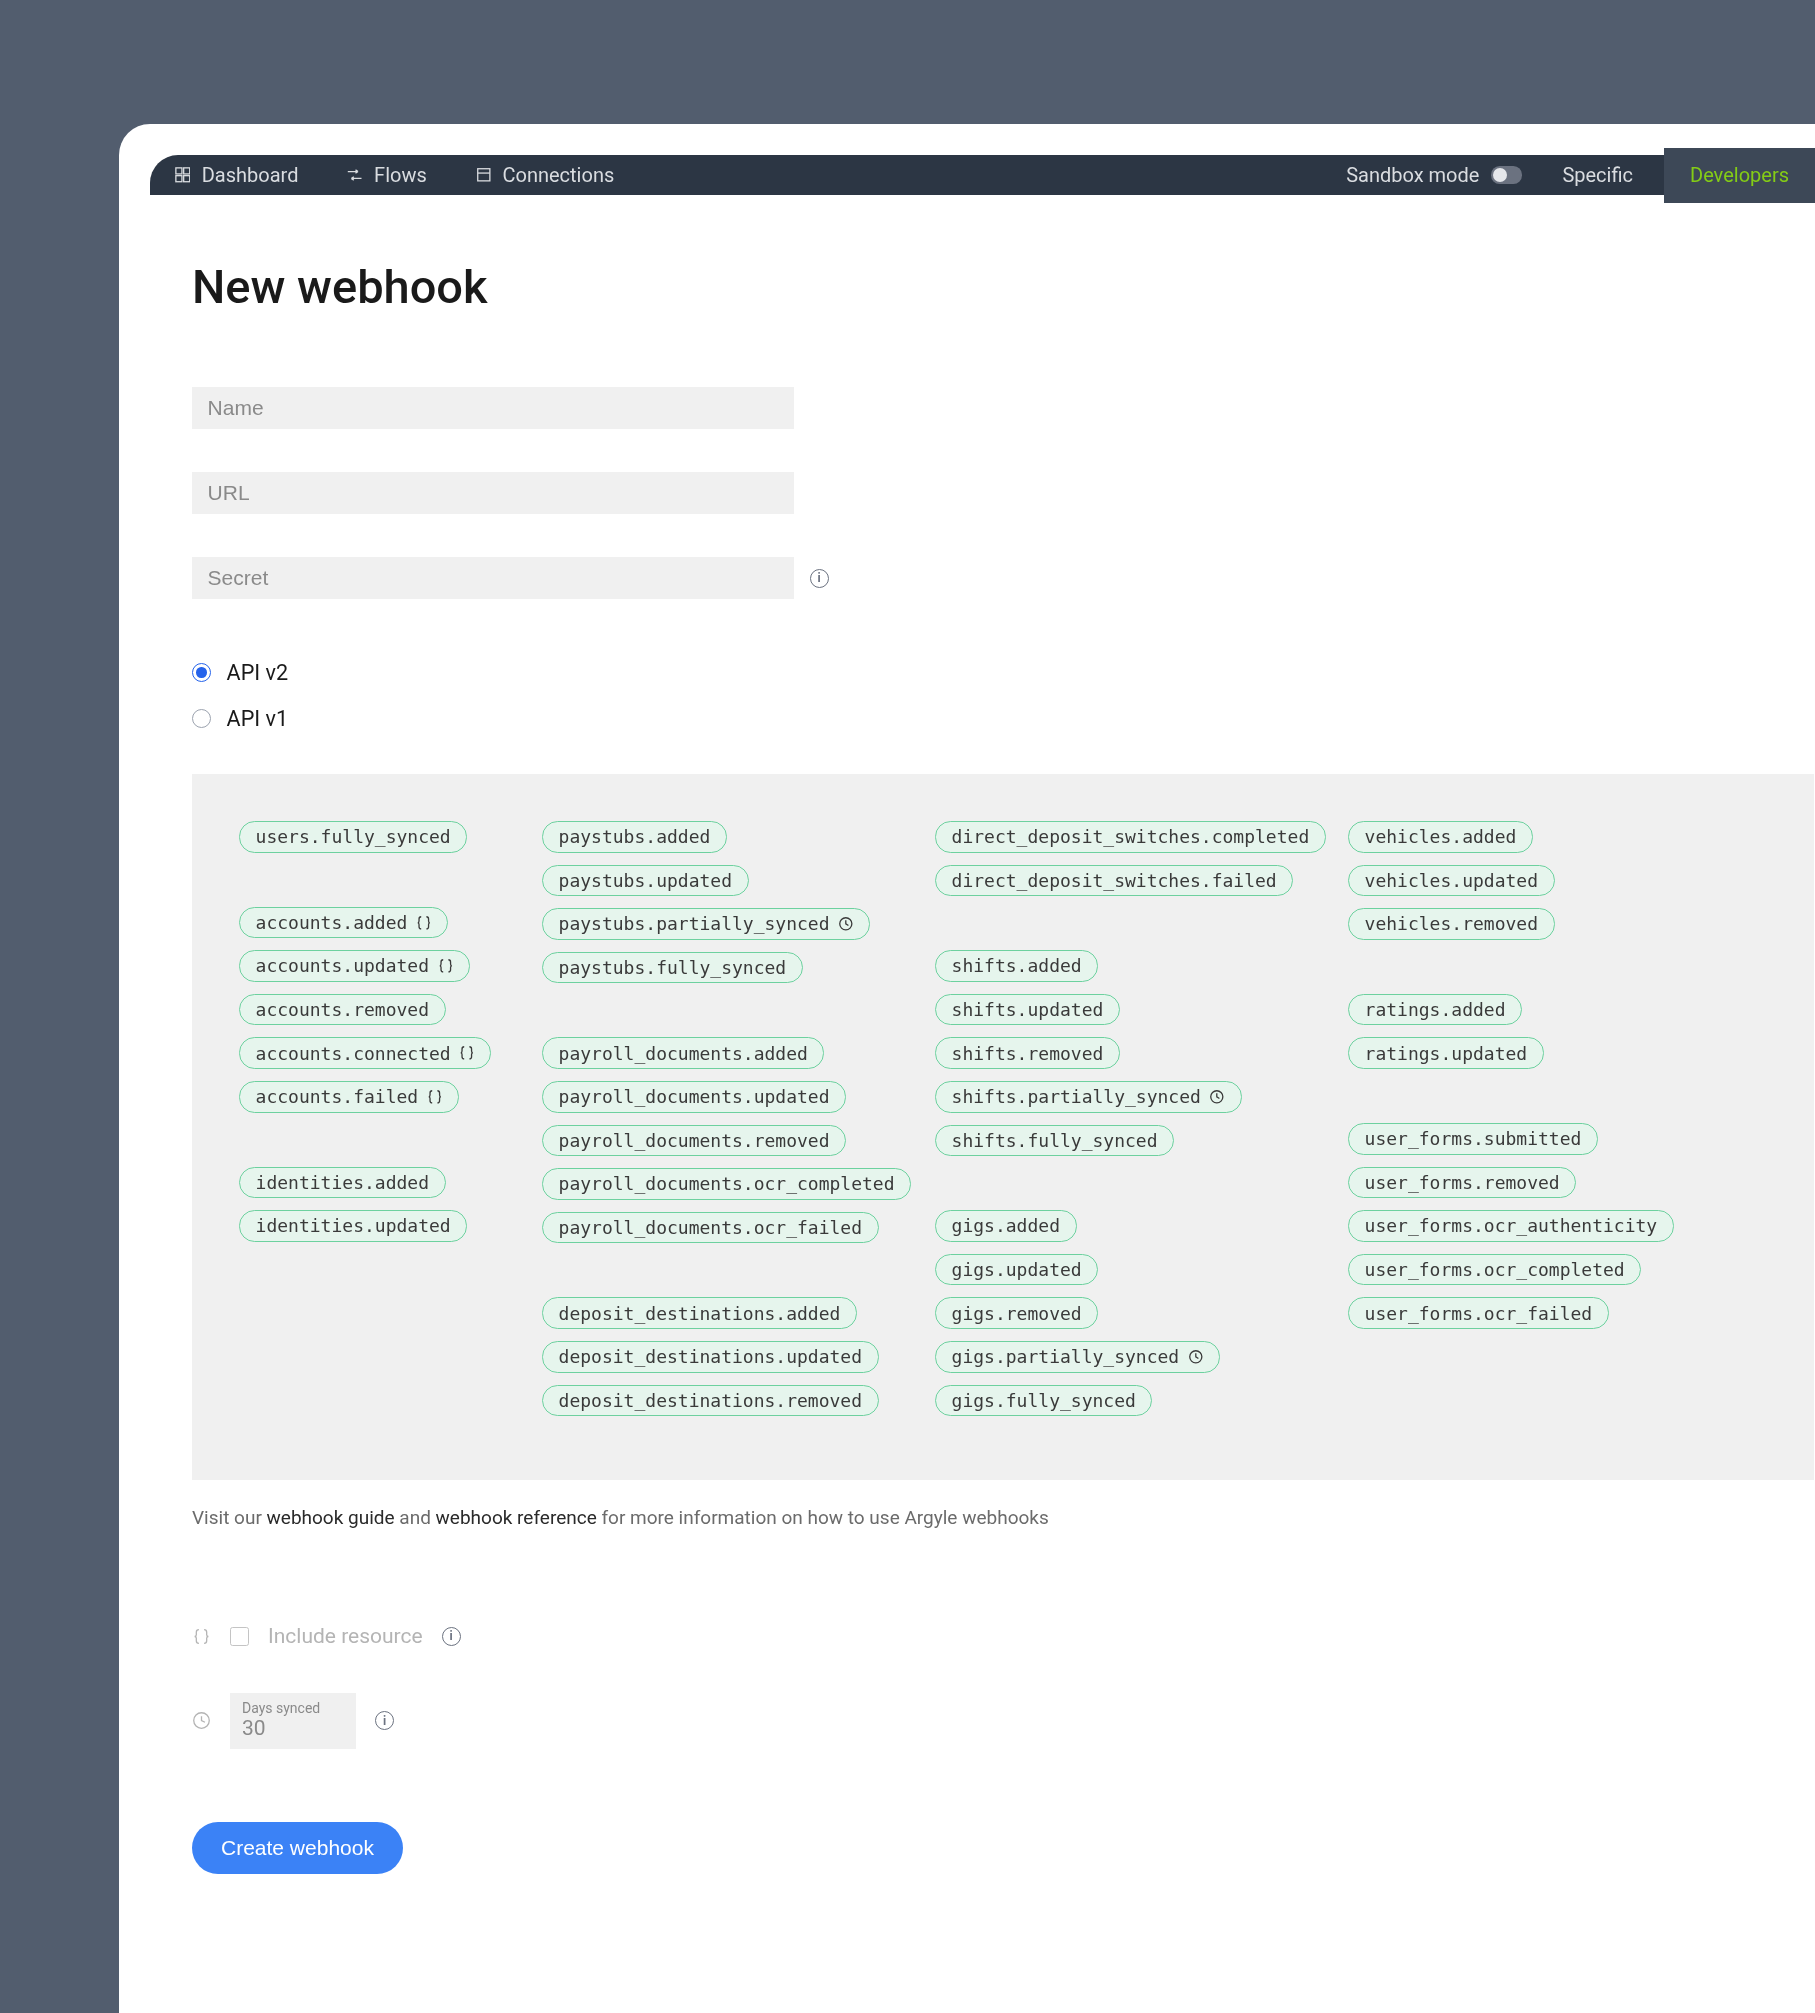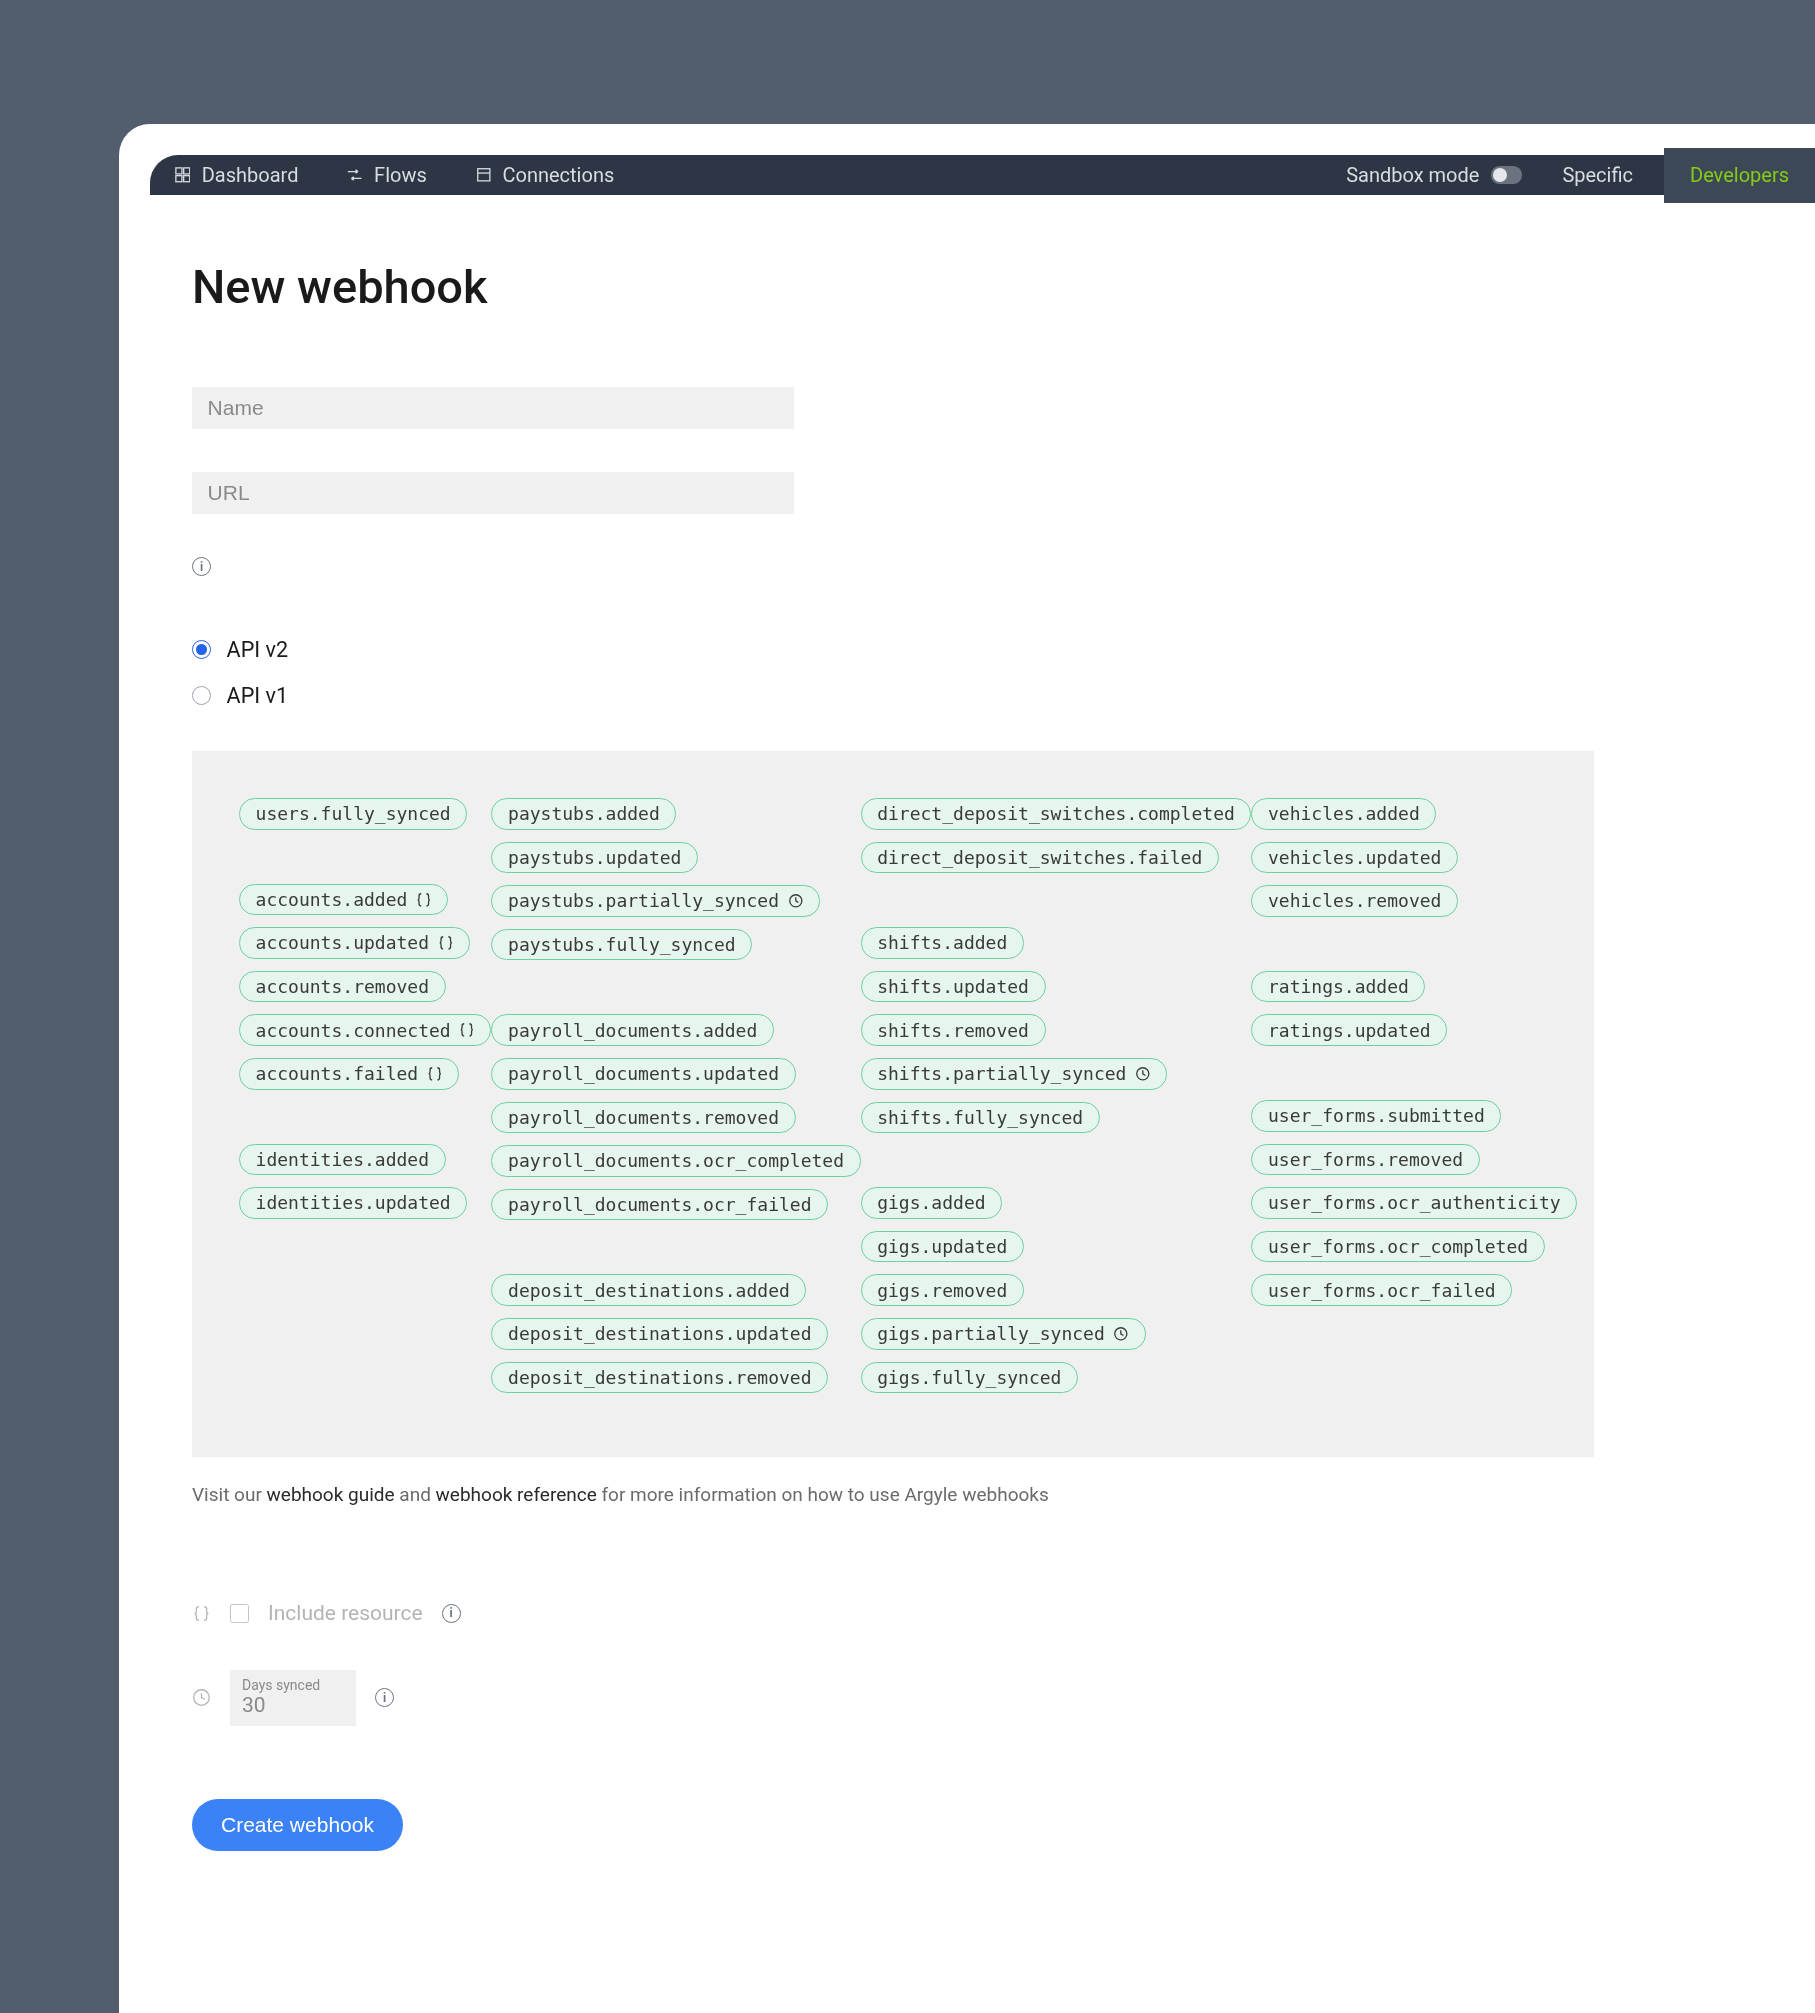--- a/index.html
+++ b/index.html
@@ -100,21 +100,21 @@
       display: flex; align-items: center; justify-content: center;
     }
     .radio.checked { border-color: #2563eb; }
     .radio.checked::after {
       content: ''; width: 10.4px; height: 10.4px; background: #2563eb; border-radius: 50%;
     }
     .events-box {
       margin-top: 43px;
       background: #f0f0f0;
       padding: 47px 47px 52px 47px;
-      width: 1402px;
+      width: 1622px;
       display: flex;
       gap: 0;
     }
     .col { display: flex; flex-direction: column; align-items: flex-start; }
     .col1 { width: 303px; }
     .col2 { width: 393px; }
     .col3 { width: 413px; }
     .col4 { width: auto; }
     .pill {
       display: inline-flex;
@@ -213,20 +213,21 @@
     <span>Developers</span>
   </div>
 </div>
 
 <div class="content">
   <h1 class="title">New webhook</h1>
 
   <input class="field" placeholder="Name" style="">
   <input class="field" placeholder="URL" style="">
   <div class="field-wrap">
+    <input class="field" placeholder="Secret" style="">
     <span class="info-icon">i</span>
   </div>
 
   <div class="radio-group">
     <div class="radio-row">
       <span class="radio checked"></span>
       <span>API v2</span>
     </div>
     <div class="radio-row">
       <span class="radio"></span>

